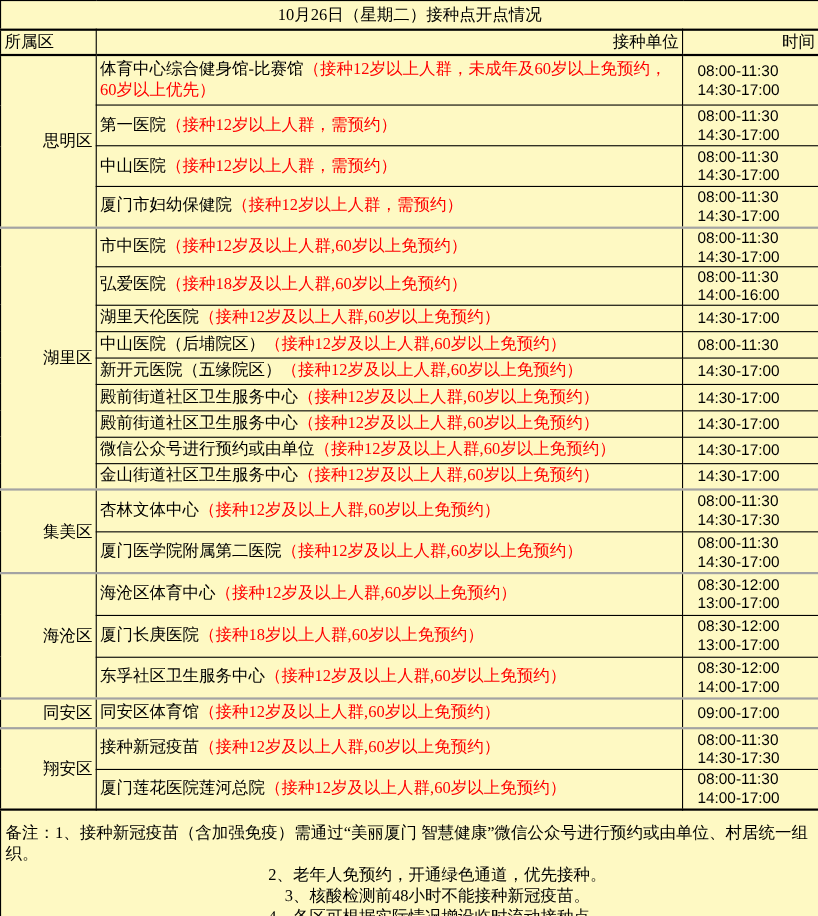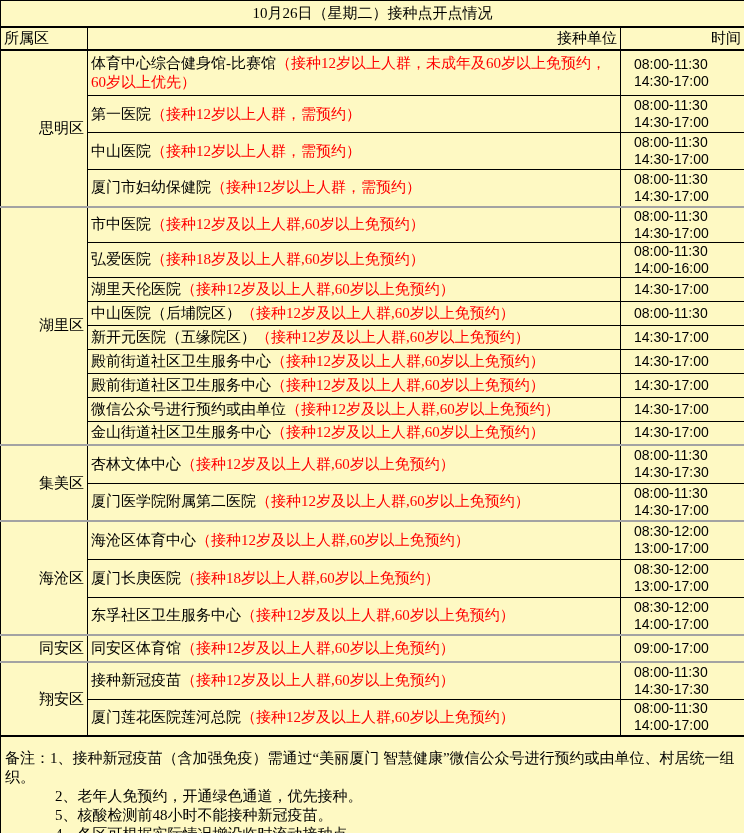--- a/index.html
+++ b/index.html
@@ -26,21 +26,21 @@
   .unote{color:#ff0000;}
   .time-cell{font-family:Liberation Sans, sans-serif;font-size:14px;line-height:17px;text-align:left;padding:0 13px;}
   tr.dstart td{border-top:2px solid #a3a3a3;margin-top:20px;}
   
   tr.rh46{height:46px;} tr.rh38{height:38px;} tr.rh37{height:37px;}
   tr.rh34{height:34px;} tr.rh27{height:27px;border-radius:12px;} tr.rh24{height:24px;}
   .notes-cell{
     border-top:2px solid #000;border-bottom:6px solid #4c1d95;
     font-size:15px;line-height:19px;vertical-align:top;padding:12px 4px 0 4px;height:94px;
   }
-  .note-indent{padding-left:50px;}
+  .note-indent{padding-left:50px;text-align:center;}
 </style>
 </head>
 <body>
 
 <div class="page">
 <table class="sched">
   <colgroup>
         <col class="c-district">
         <col class="c-unit">
         <col class="c-time">
@@ -205,19 +205,19 @@
     <td class="time-cell">
             <div>08:00-11:30</div>
             <div>14:00-17:00</div>
           </td>
   </tr>
 
   <tr>
     <td class="notes-cell" colspan="3">
       <div>备注：1、接种新冠疫苗（含加强免疫）需通过“美丽厦门 智慧健康”微信公众号进行预约或由单位、村居统一组织。</div>
       <div class="note-indent">2、老年人免预约，开通绿色通道，优先接种。</div>
-      <div class="note-indent">5、核酸检测前48小时不能接种新冠疫苗。</div>
+      <div class="note-indent">3、核酸检测前48小时不能接种新冠疫苗。</div>
       <div class="note-indent">4、各区可根据实际情况增设临时流动接种点。</div>
     </td>
   </tr>
 </tbody>
     </table>
 </div>
 
 </body></html>

